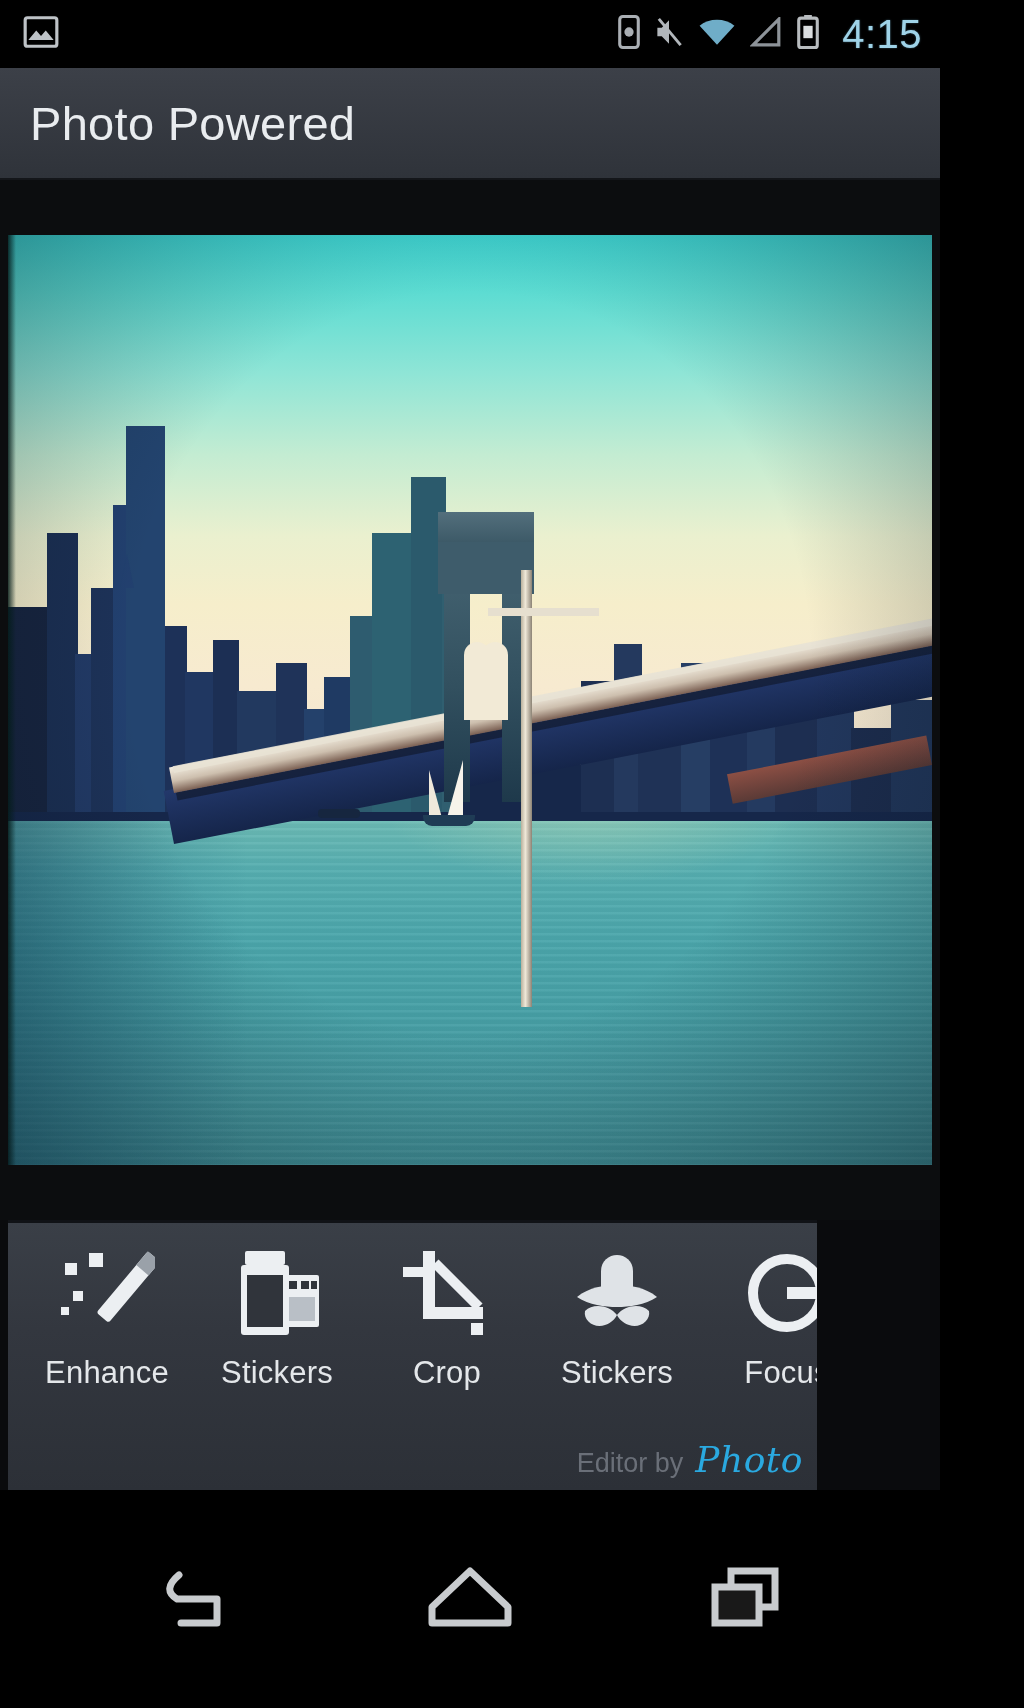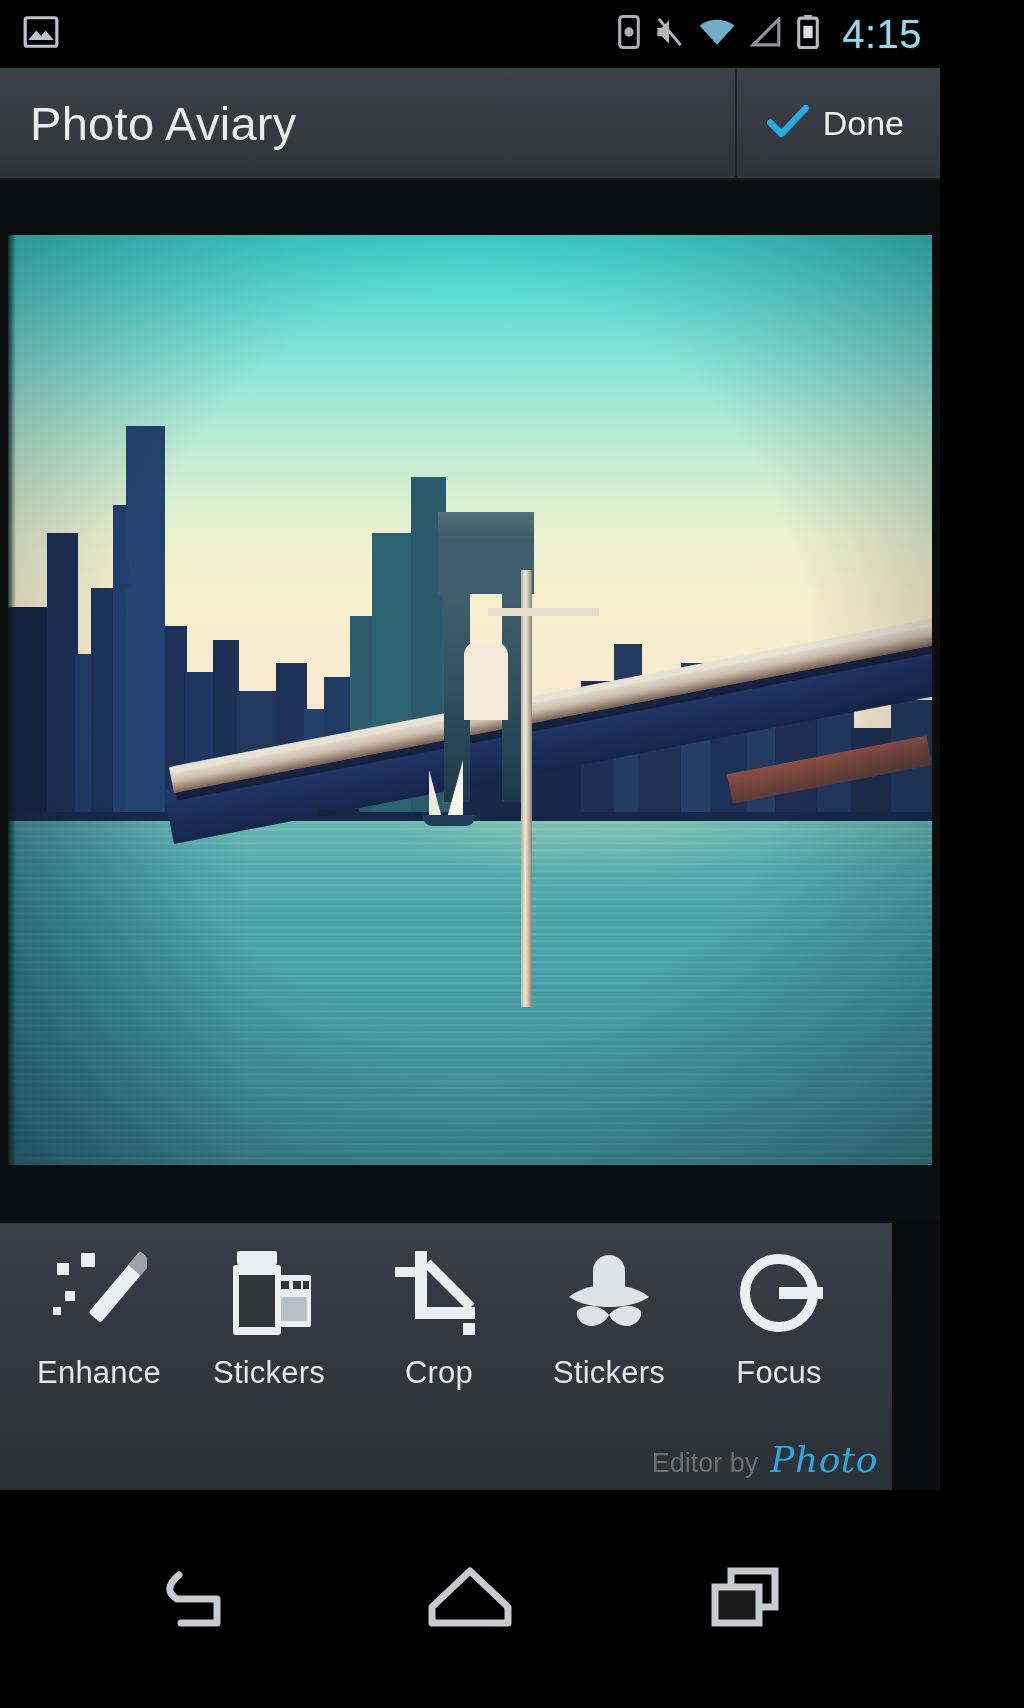--- a/index.html
+++ b/index.html
@@ -333,22 +333,22 @@
     pointer-events:none;
   }
   .left-edge {
     position:absolute; left:0; top:0; width:8px; height:100%;
     background: linear-gradient(90deg, rgba(4,30,25,.85), rgba(4,30,25,0));
   }
 
   
   #tool-tray {
     position:absolute;
-    left:0; top:1220px;
-    width:892px; height:270px;
+    left:8px; top:1220px;
+    width:809px; height:270px;
     background: linear-gradient(180deg,#3a3f47 0%, #33373f 40%, #2c3037 100%);
     border-top: 3px solid #101216;
     overflow: hidden;
   }
   #tool-strip {
     display:flex;
     align-items:flex-start;
     height: 205px;
     padding-left: 14px;
   }
@@ -452,29 +452,21 @@
             <rect x="4.5" y="0" width="5" height="2" fill="#c8ccd0"></rect>
             <rect x="1" y="2" width="12" height="19" rx="1.5" fill="none" stroke="#c8ccd0" stroke-width="2"></rect>
             <rect x="4" y="7" width="6" height="8" fill="#eef1f3"></rect>
           </svg>
         </span>
         <span id="clock">4:15</span>
       </div>
     </div>
 
     <div id="action-bar">
-      <div id="app-title">Photo Aviary</div>
-      <div id="done-button">
-        <span>
-          <svg width="42" height="34" viewBox="0 0 26 20">
-            <path d="M2 11 L9 18 L24 2" fill="none" stroke="#2aa9e0" stroke-width="4" stroke-linecap="round" stroke-linejoin="round"></path>
-          </svg>
-        </span>
-        <span id="done-label">Done</span>
-      </div>
+      <div id="app-title">Photo Powered</div>
     </div>
 
     <div id="editor-stage">
       <div id="photo">
         <div class="sky"></div>
         <div class="water"></div>
         <div class="water-left-shade"></div>
         <div class="water-glow"></div>
 
         <div class="waterfront"></div>

